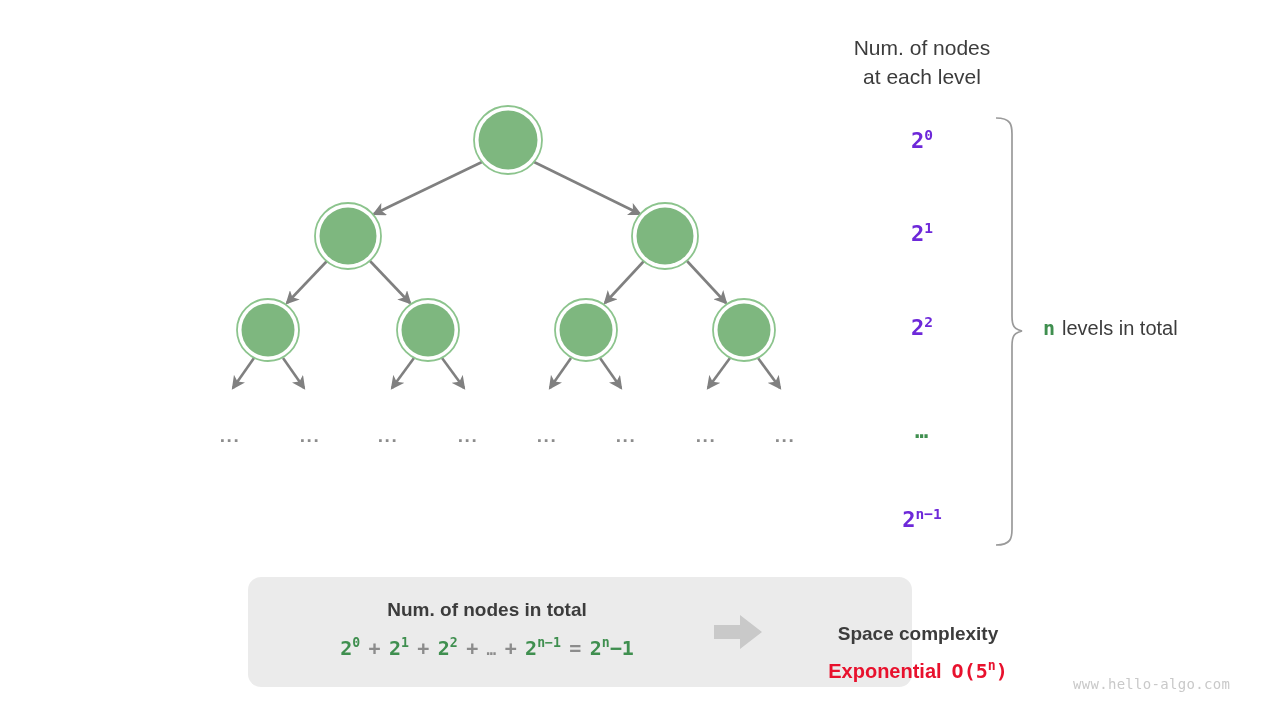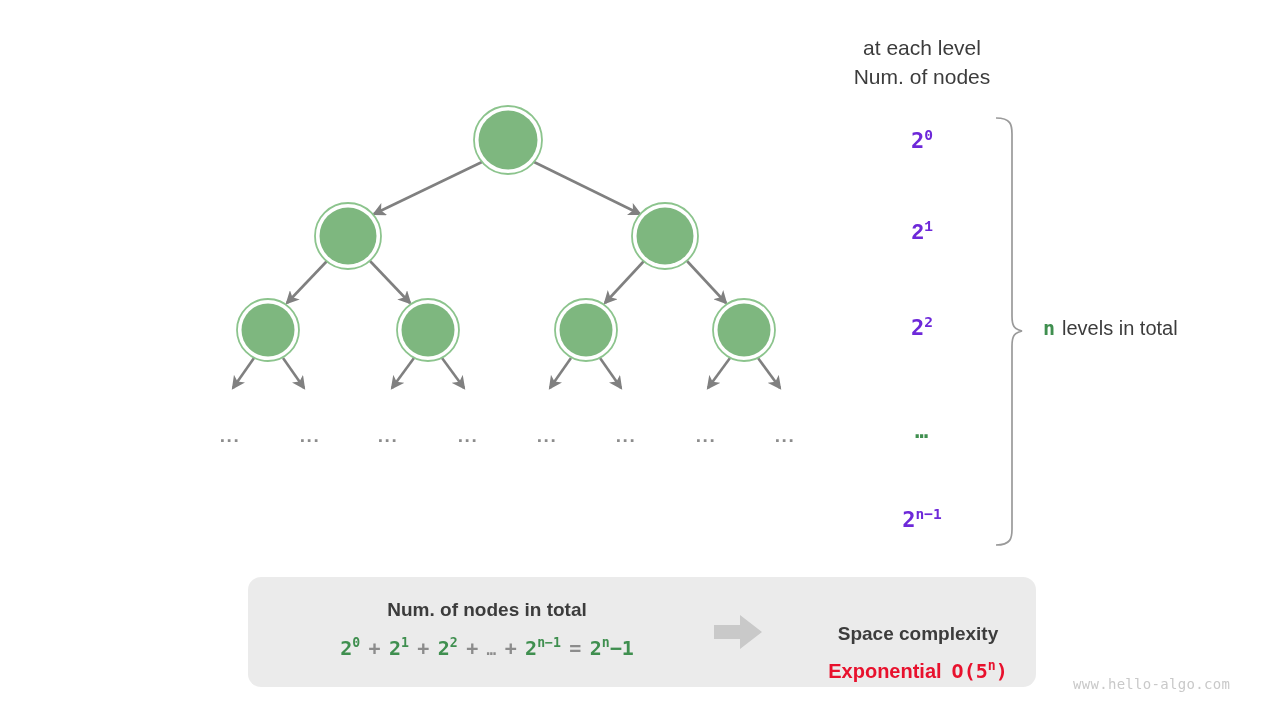--- a/index.html
+++ b/index.html
@@ -92,21 +92,21 @@
     color: #3f8f4f;
     font-size: 20px;
     margin-right: 7px;
   }
 
   
   #summary-box {
     position: absolute;
     left: 248px;
     top: 577px;
-    width: 788px;
+    width: 664px;
     height: 110px;
     background: #ebebeb;
     border-radius: 13px;
   }
   .sum-left {
     position: absolute;
     left: 0px;
     top: 0px;
     width: 478px;
     height: 110px;
@@ -276,28 +276,28 @@
     <div class="abs" style="left:294px;top:425px;width:32px;text-align:center;font-family:'Liberation Sans',sans-serif;font-weight:bold;font-size:19px;color:#8c8c8c;letter-spacing:1.5px;">...</div>
     <div class="abs" style="left:372px;top:425px;width:32px;text-align:center;font-family:'Liberation Sans',sans-serif;font-weight:bold;font-size:19px;color:#8c8c8c;letter-spacing:1.5px;">...</div>
     <div class="abs" style="left:452px;top:425px;width:32px;text-align:center;font-family:'Liberation Sans',sans-serif;font-weight:bold;font-size:19px;color:#8c8c8c;letter-spacing:1.5px;">...</div>
     <div class="abs" style="left:531px;top:425px;width:32px;text-align:center;font-family:'Liberation Sans',sans-serif;font-weight:bold;font-size:19px;color:#8c8c8c;letter-spacing:1.5px;">...</div>
     <div class="abs" style="left:610px;top:425px;width:32px;text-align:center;font-family:'Liberation Sans',sans-serif;font-weight:bold;font-size:19px;color:#8c8c8c;letter-spacing:1.5px;">...</div>
     <div class="abs" style="left:690px;top:425px;width:32px;text-align:center;font-family:'Liberation Sans',sans-serif;font-weight:bold;font-size:19px;color:#8c8c8c;letter-spacing:1.5px;">...</div>
     <div class="abs" style="left:769px;top:425px;width:32px;text-align:center;font-family:'Liberation Sans',sans-serif;font-weight:bold;font-size:19px;color:#8c8c8c;letter-spacing:1.5px;">...</div>
   </div>
 
   <div class="col-heading">
+    <div>Num. of nodes</div>
     <div>at each level</div>
-    <div>Num. of nodes</div>
   </div>
 
   <div class="lvl-label" style="top:128px;">
     <span>2</span><sup>0</sup>
   </div>
-  <div class="lvl-label" style="top:221px;font-family:Liberation Mono, monospace;">
+  <div class="lvl-label" style="top:221px;">
     <span>2</span><sup>1</sup>
   </div>
   <div class="lvl-label" style="top:315px;">
     <span>2</span><sup>2</sup>
   </div>
   <div class="lvl-dots" style="top:418px;">…</div>
   <div class="lvl-label" style="top:507px;">
     <span>2</span><sup>n−1</sup>
   </div>
 

